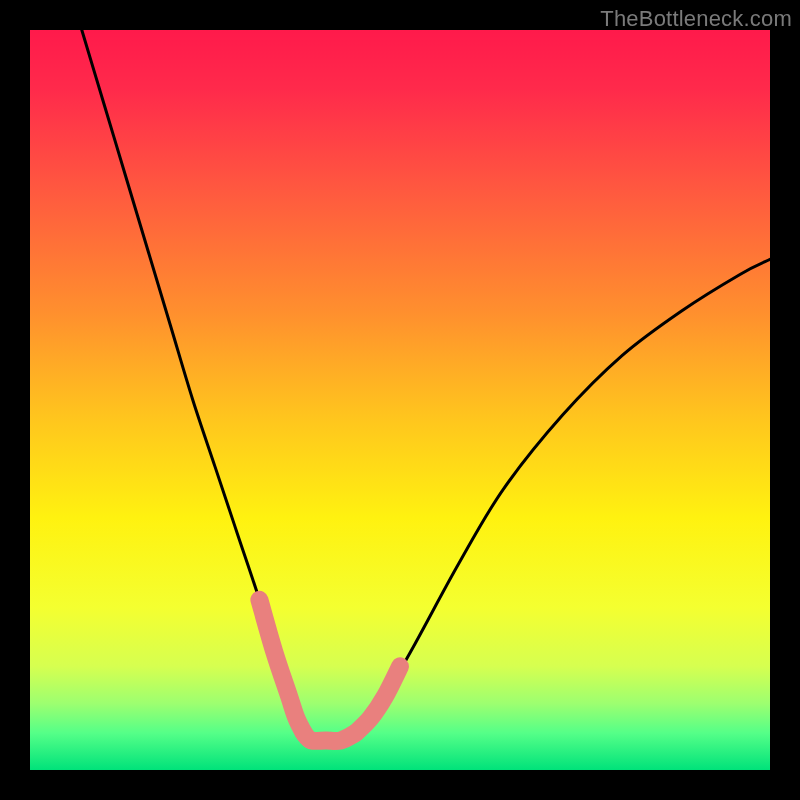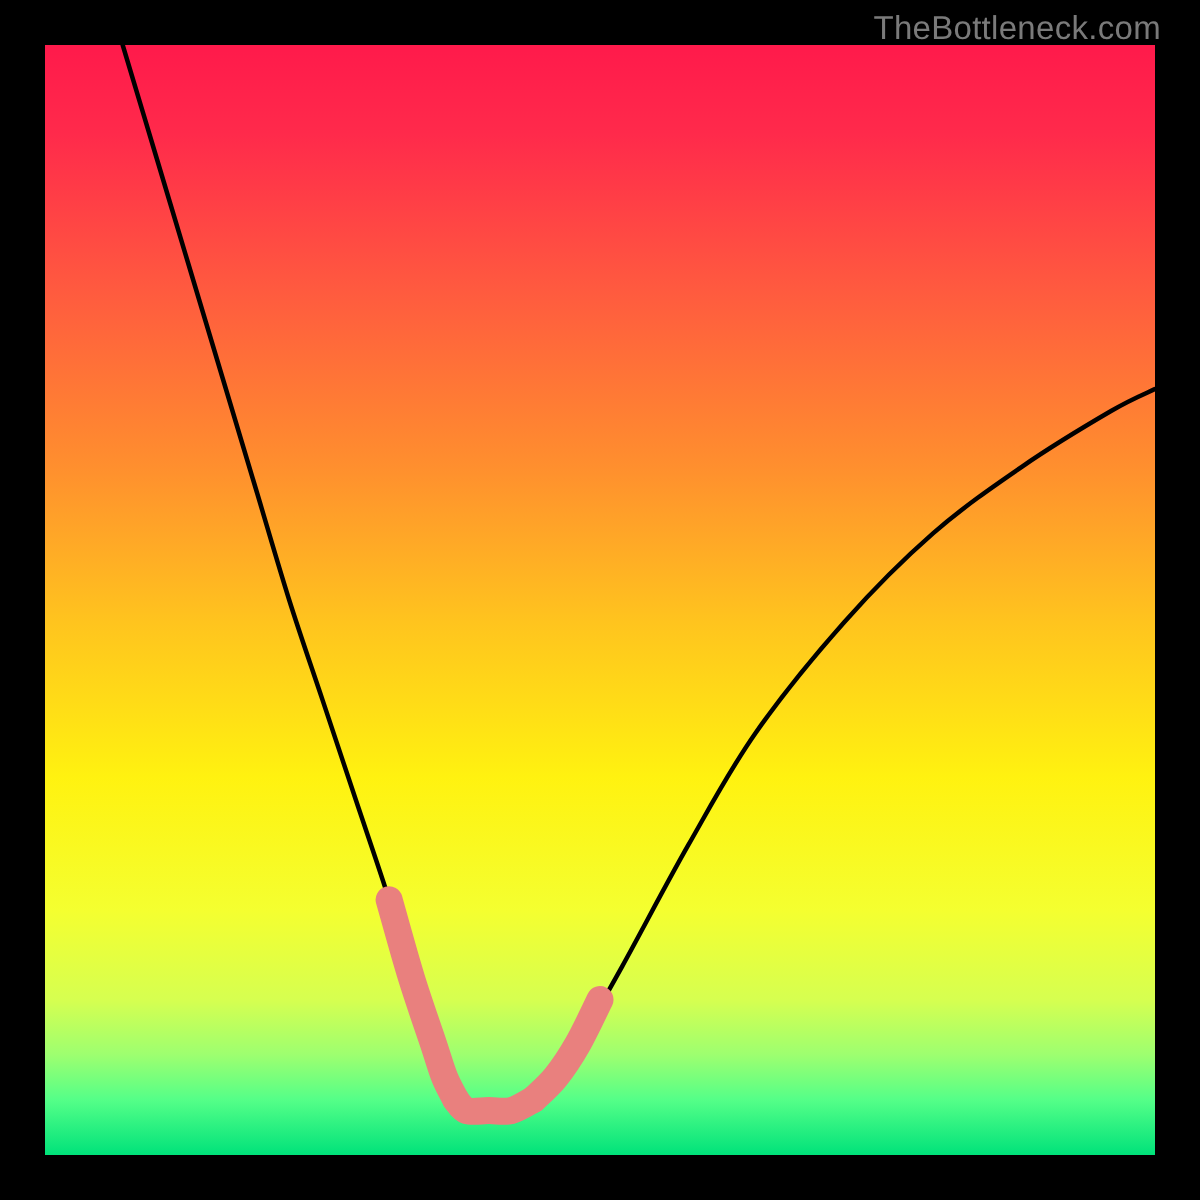--- a/index.html
+++ b/index.html
@@ -24,21 +24,21 @@
     height: 740px;
     overflow: hidden;
   }
   .gradient {
     position: absolute;
     inset: 0;
   }
   .watermark {
     position: absolute;
     top: 6px;
-    right: 26px;
+    right: 8px;
     color: #7a7a7a;
     font-size: 22px;
     font-weight: 500;
     letter-spacing: 0.2px;
   }
   svg.curve {
     position: absolute;
     inset: 0;
     width: 100%;
     height: 100%;

